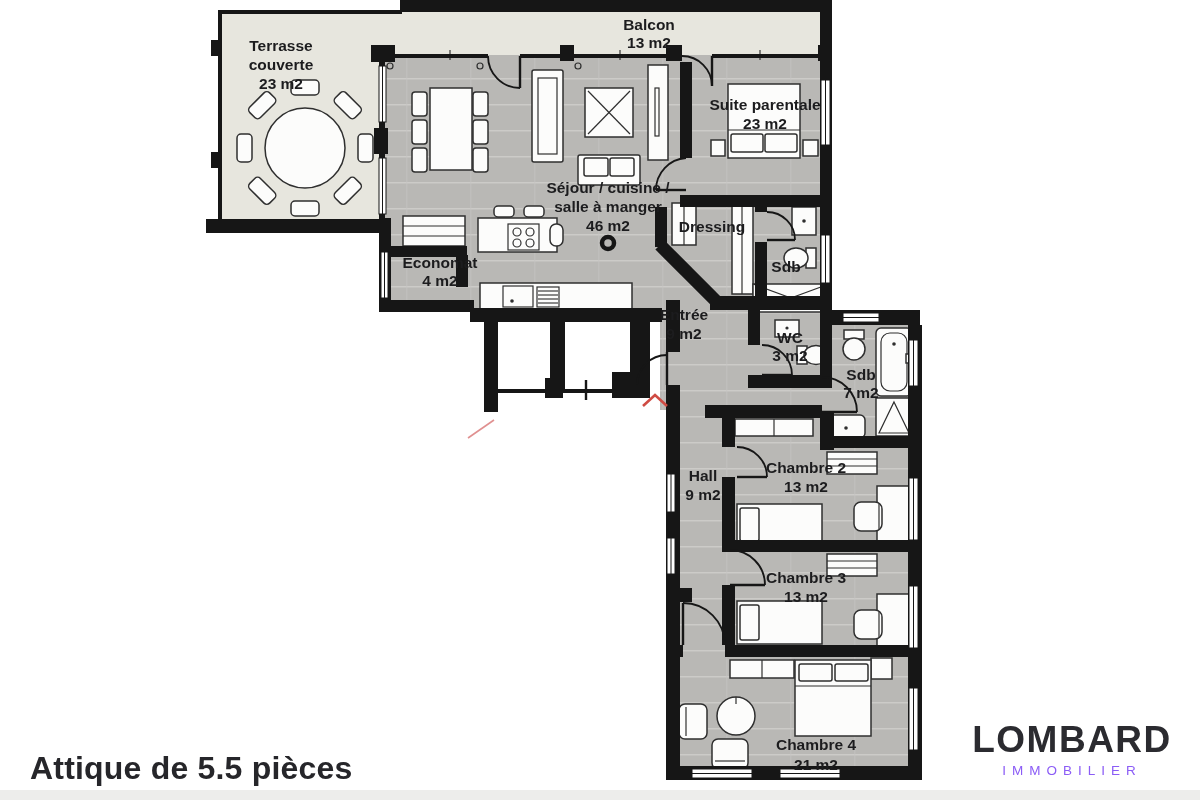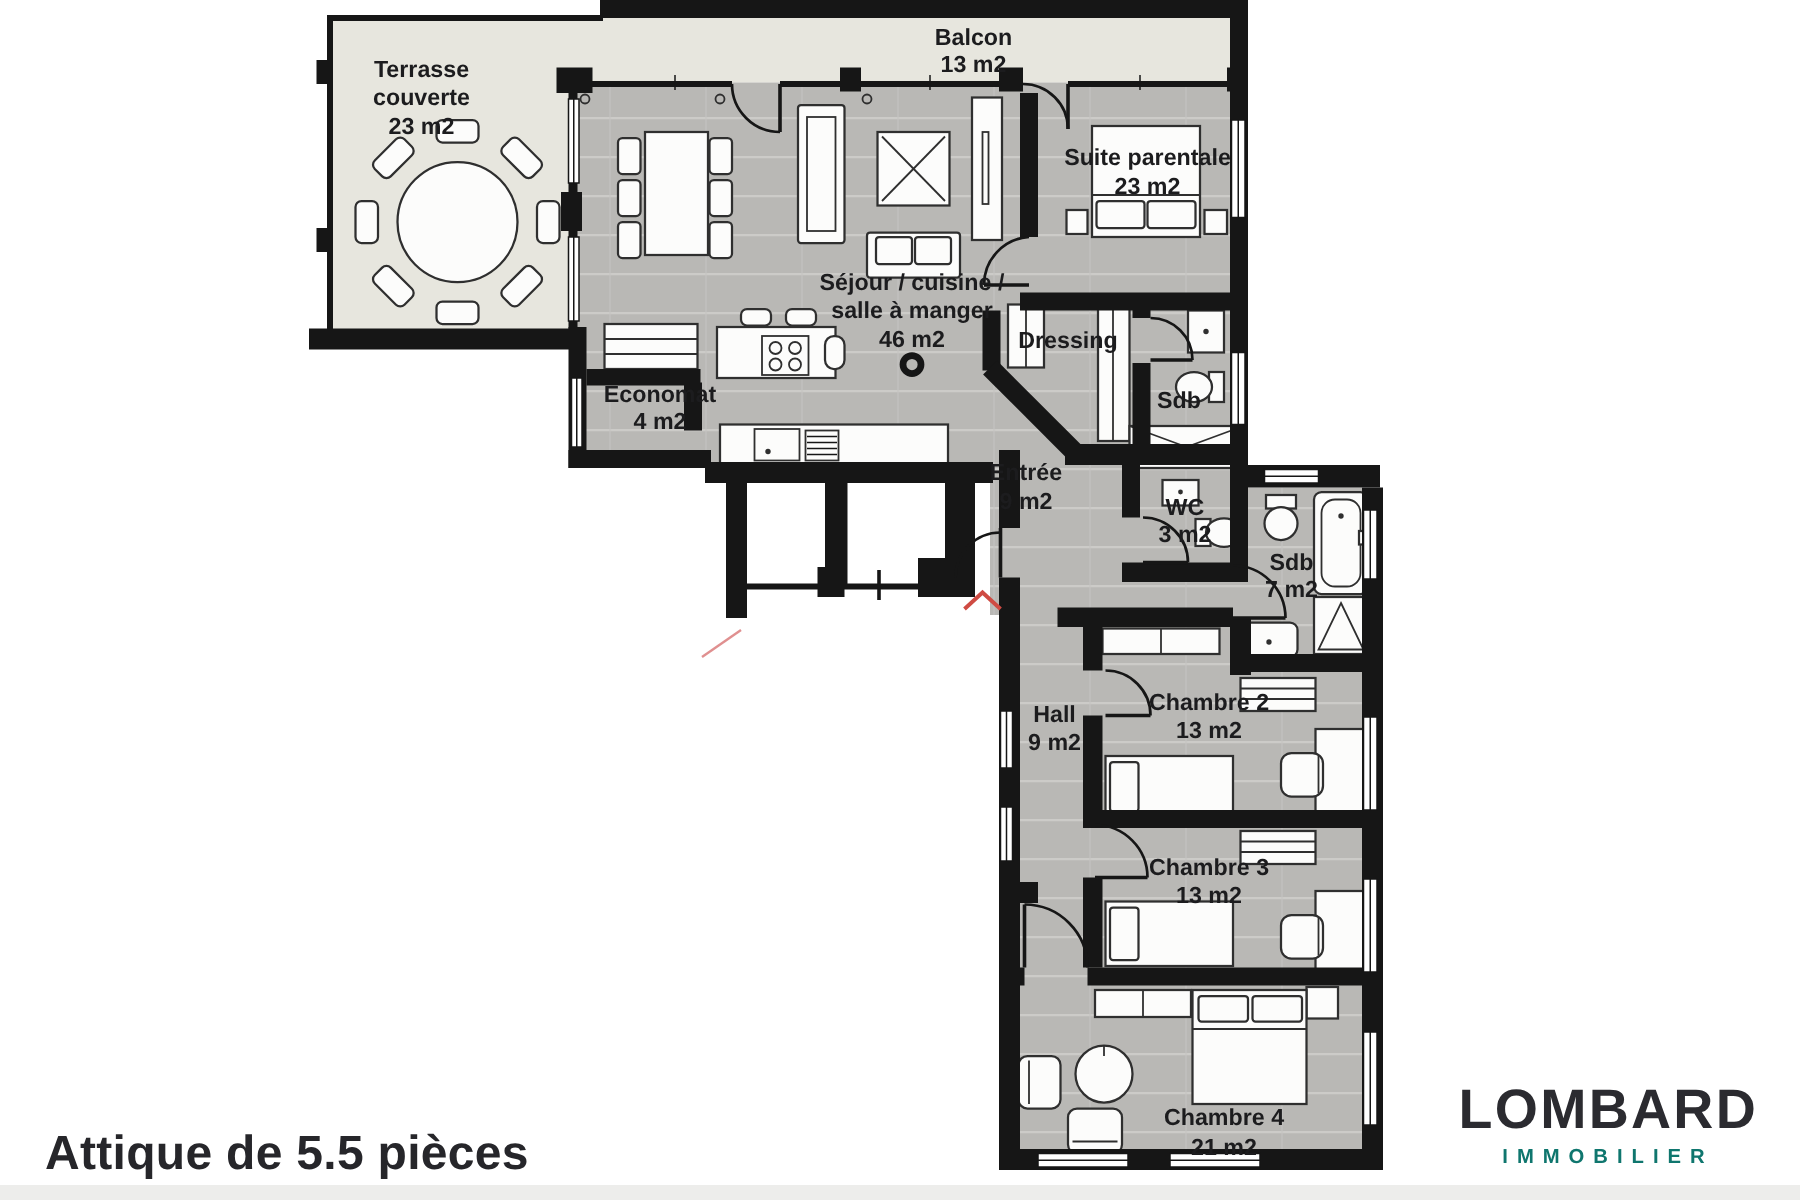--- a/index.html
+++ b/index.html
@@ -11,22 +11,22 @@
   .fur{fill:#fcfcfb;stroke:#2f2f2f;stroke-width:1.5;}
   .furline{stroke:#2f2f2f;stroke-width:1.2;fill:none;}
   .wall{fill:#161616;}
   .arc{stroke:#161616;stroke-width:1.8;fill:none;}
   .leaf{stroke:#161616;stroke-width:2.4;fill:none;}
   .winrect{fill:#ffffff;stroke:#161616;stroke-width:1;}
   .winline{stroke:#161616;stroke-width:1;}
   .page-title{position:absolute;left:30px;top:750px;font-size:32px;font-weight:600;
               color:#26262a;letter-spacing:0.2px;}
   .logo{position:absolute;right:28px;top:720px;width:200px;text-align:center;}
-  .logo-name{font-size:37px;font-weight:800;color:#2b2b30;letter-spacing:1.5px;line-height:1.1;text-align:right;}
-  .logo-tagline{font-size:13.5px;font-weight:700;color:#0f766e;letter-spacing:6px;margin-top:2px;}
+  .logo-name{font-size:37px;font-weight:800;color:#2b2b30;letter-spacing:1.5px;line-height:1.1;}
+  .logo-tagline{font-size:13.5px;font-weight:400;color:#8b5cf6;letter-spacing:6px;margin-top:2px;}
   .bottom-strip{position:absolute;left:0;top:790px;width:1200px;height:10px;background:#ededeb;}
 </style>
 </head>
 <body>
 
 <div class="stage">
 <svg class="plan" width="1200" height="800" viewBox="0 0 1200 800">
   <defs>
     <pattern id="floorGray" width="64" height="26" patternUnits="userSpaceOnUse">
       <rect width="64" height="26" fill="#b9b8b5"></rect>

